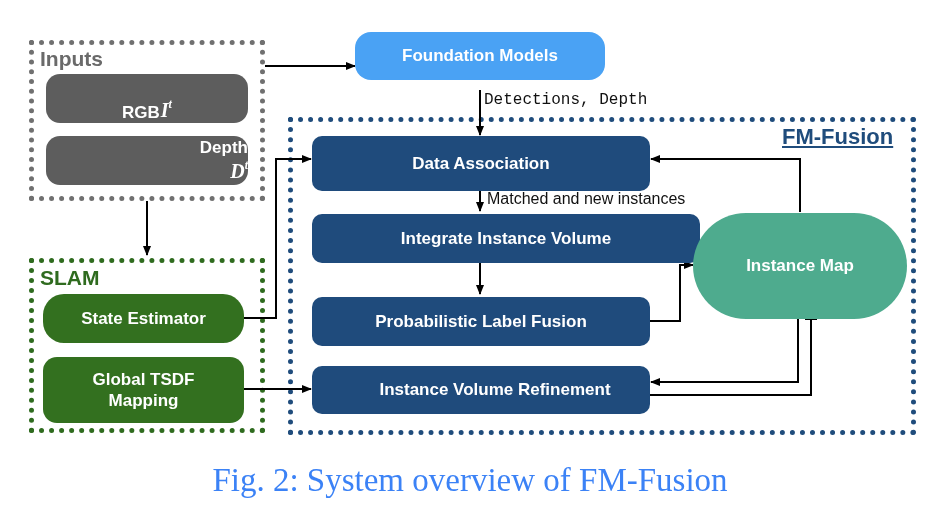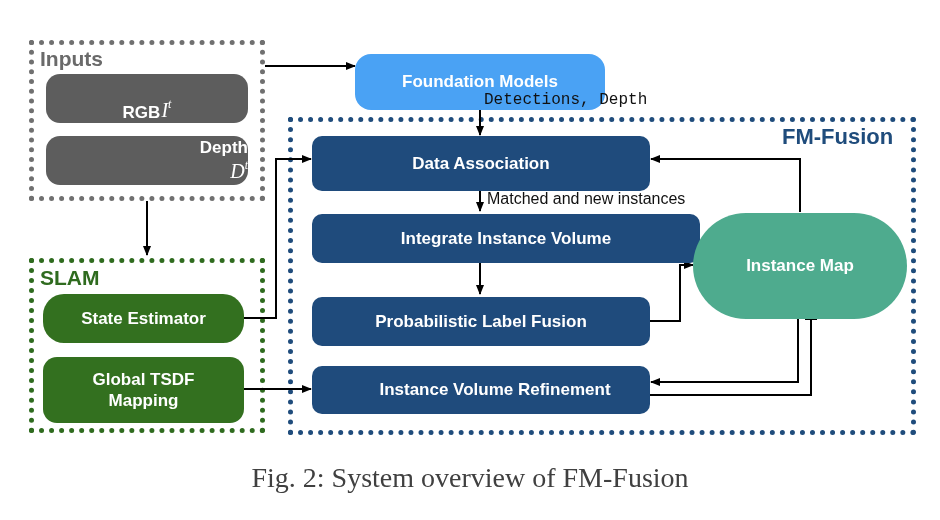--- a/index.html
+++ b/index.html
@@ -4,32 +4,32 @@
   <style>
     html, body { margin: 0; padding: 0; background: #ffffff; }
     body { width: 940px; height: 520px; position: relative; overflow: hidden; font-family: "Liberation Sans", sans-serif; }
     .group { position: absolute; box-sizing: border-box; }
     .g-inputs { left: 29px; top: 40px; width: 236px; height: 161px; border: 5px dotted #707070; }
     .g-slam { left: 29px; top: 258px; width: 236px; height: 175px; border: 5px dotted #2f6b1f; }
     .g-fm { left: 288px; top: 117px; width: 628px; height: 318px; border: 5px dotted #1f4c7c; }
     .group-title { position: absolute; font-weight: bold; font-size: 21px; }
     .t-inputs { left: 40px; top: 47px; color: #6a6a6a; }
     .t-slam { left: 40px; top: 266px; color: #2f6b1f; }
-    .t-fm { left: 782px; top: 124px; color: #1f4c7c; font-size: 22px; }
+    .t-fm { left: 782px; top: 124px; color: #1f4c7c; font-size: 22px; text-decoration: underline; }
     .node { position: absolute; box-sizing: border-box; display: flex; align-items: center; justify-content: center; color: #ffffff; font-weight: bold; font-size: 17px; text-align: center; line-height: 1.25; }
     .n-gray { background: #5d5d5d; border-radius: 14px; align-items: flex-end; }
     .n-green { background: #33701f; border-radius: 14px; }
     .n-blue { background: #1f4b7c; border-radius: 10px; }
     .n-light { background: #4aa2f4; border-radius: 16px; }
     .n-teal { background: #4eab8e; border-radius: 60px; align-items: center; }
-    .math { font-family: "Liberation Serif", serif; font-style: italic; font-weight: normal; font-size: 20px; margin-left: 1px; }
+    .math { font-family: "Liberation Serif", serif; font-style: italic; font-weight: bold; font-size: 20px; margin-left: 1px; }
     .math sup { font-size: 12px; vertical-align: 9px; }
     .edge-label { position: absolute; font-size: 16px; color: #111111; }
     svg.edges { position: absolute; left: 0; top: 0; }
-    .caption { position: absolute; left: 0; width: 940px; top: 462px; text-align: center; font-family: "Liberation Serif", serif; font-size: 28px; color: #404040; }
+    .caption { position: absolute; left: 0; width: 940px; top: 462px; text-align: center; font-family: "Liberation Serif", serif; font-size: 33px; color: #3b82f6; }
   </style>
 </head>
 <body>
 
 <div class="group g-inputs"></div>
 <div class="group g-slam"></div>
 <div class="group g-fm"></div>
 
 <div class="group-title t-inputs">Inputs</div>
 <div class="group-title t-slam">SLAM</div>
@@ -66,21 +66,21 @@
     <span class="math"><span>D</span><sup>t</sup></span>
 </div>
 
 <div class="node n-green" style="left:43px; top:294px; width:201px; height:49px;border-radius:21px;">
   <span>State Estimator</span>
 </div>
 <div class="node n-green" style="left:43px; top:357px; width:201px; height:66px; padding: 0 47px;">
   <span>Global TSDF Mapping</span>
 </div>
 
-<div class="node n-light" style="left:355px; top:54px; width:250px; height:56px;">
+<div class="node n-light" style="left:355px; top:32px; width:250px; height:48px;">
   <span>Foundation Models</span>
 </div>
 <div class="edge-label" style="left:484px; top:91px;font-family:Liberation Mono, monospace;">Detections, Depth</div>
 
 <div class="node n-blue" style="left:312px; top:136px; width:338px; height:55px;">
   <span>Data Association</span>
 </div>
 <div class="edge-label" style="left:487px; top:190px;">Matched and new instances</div>
 
 <div class="node n-blue" style="left:312px; top:214px; width:388px; height:49px;">

